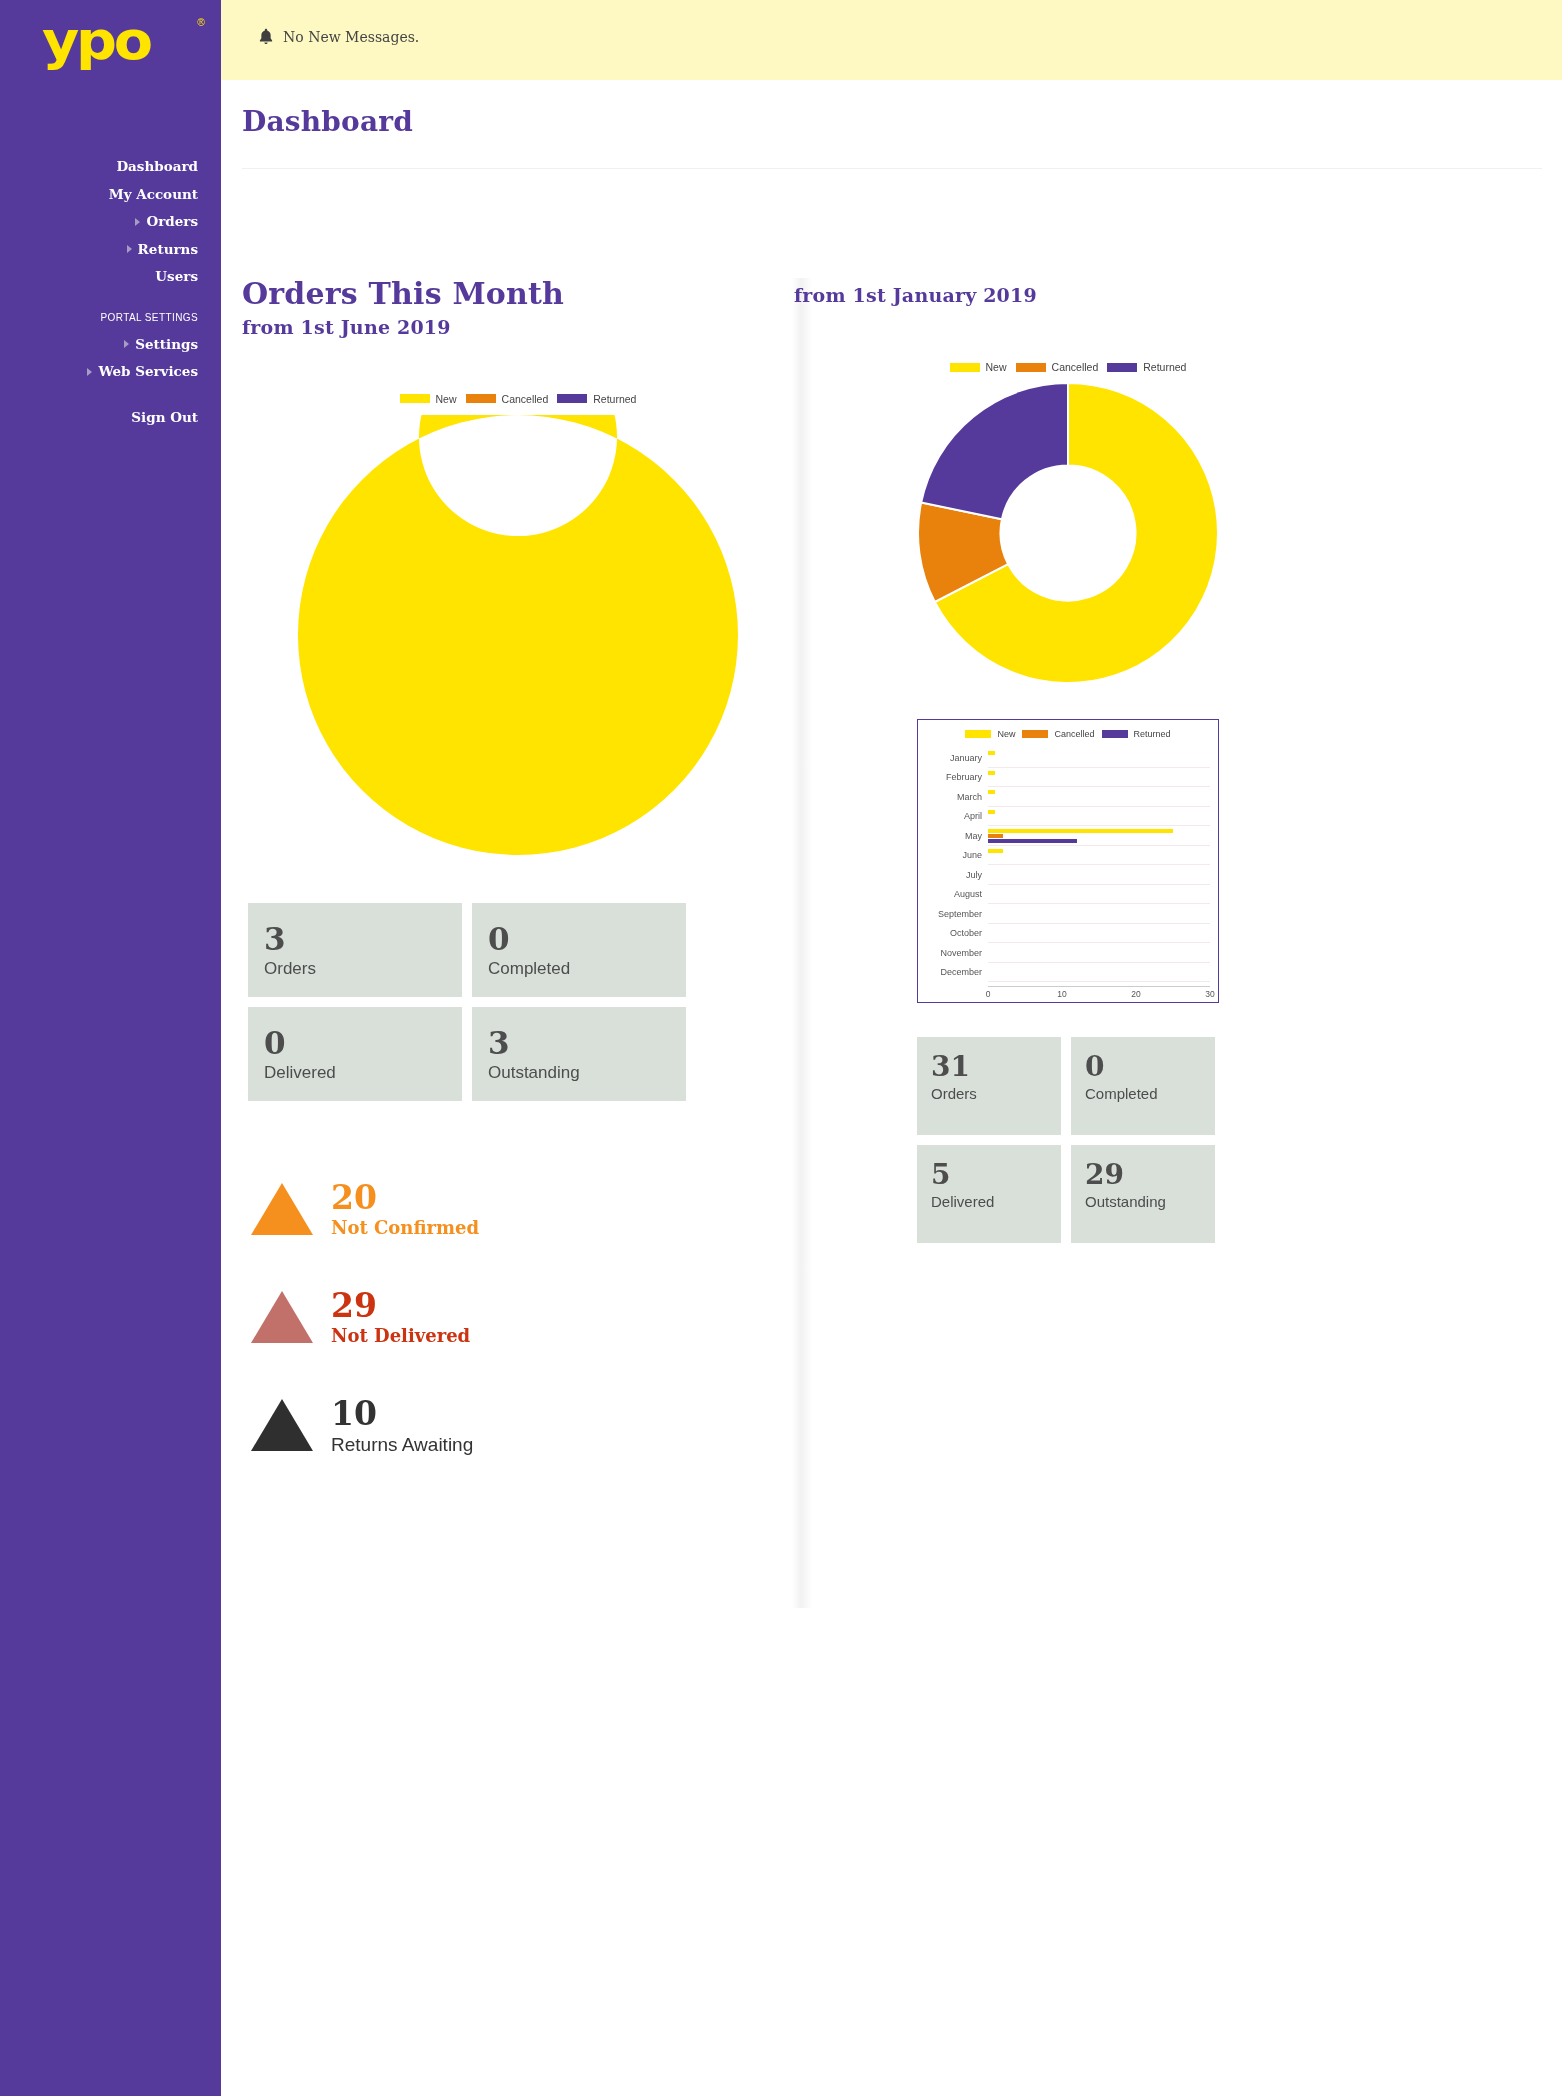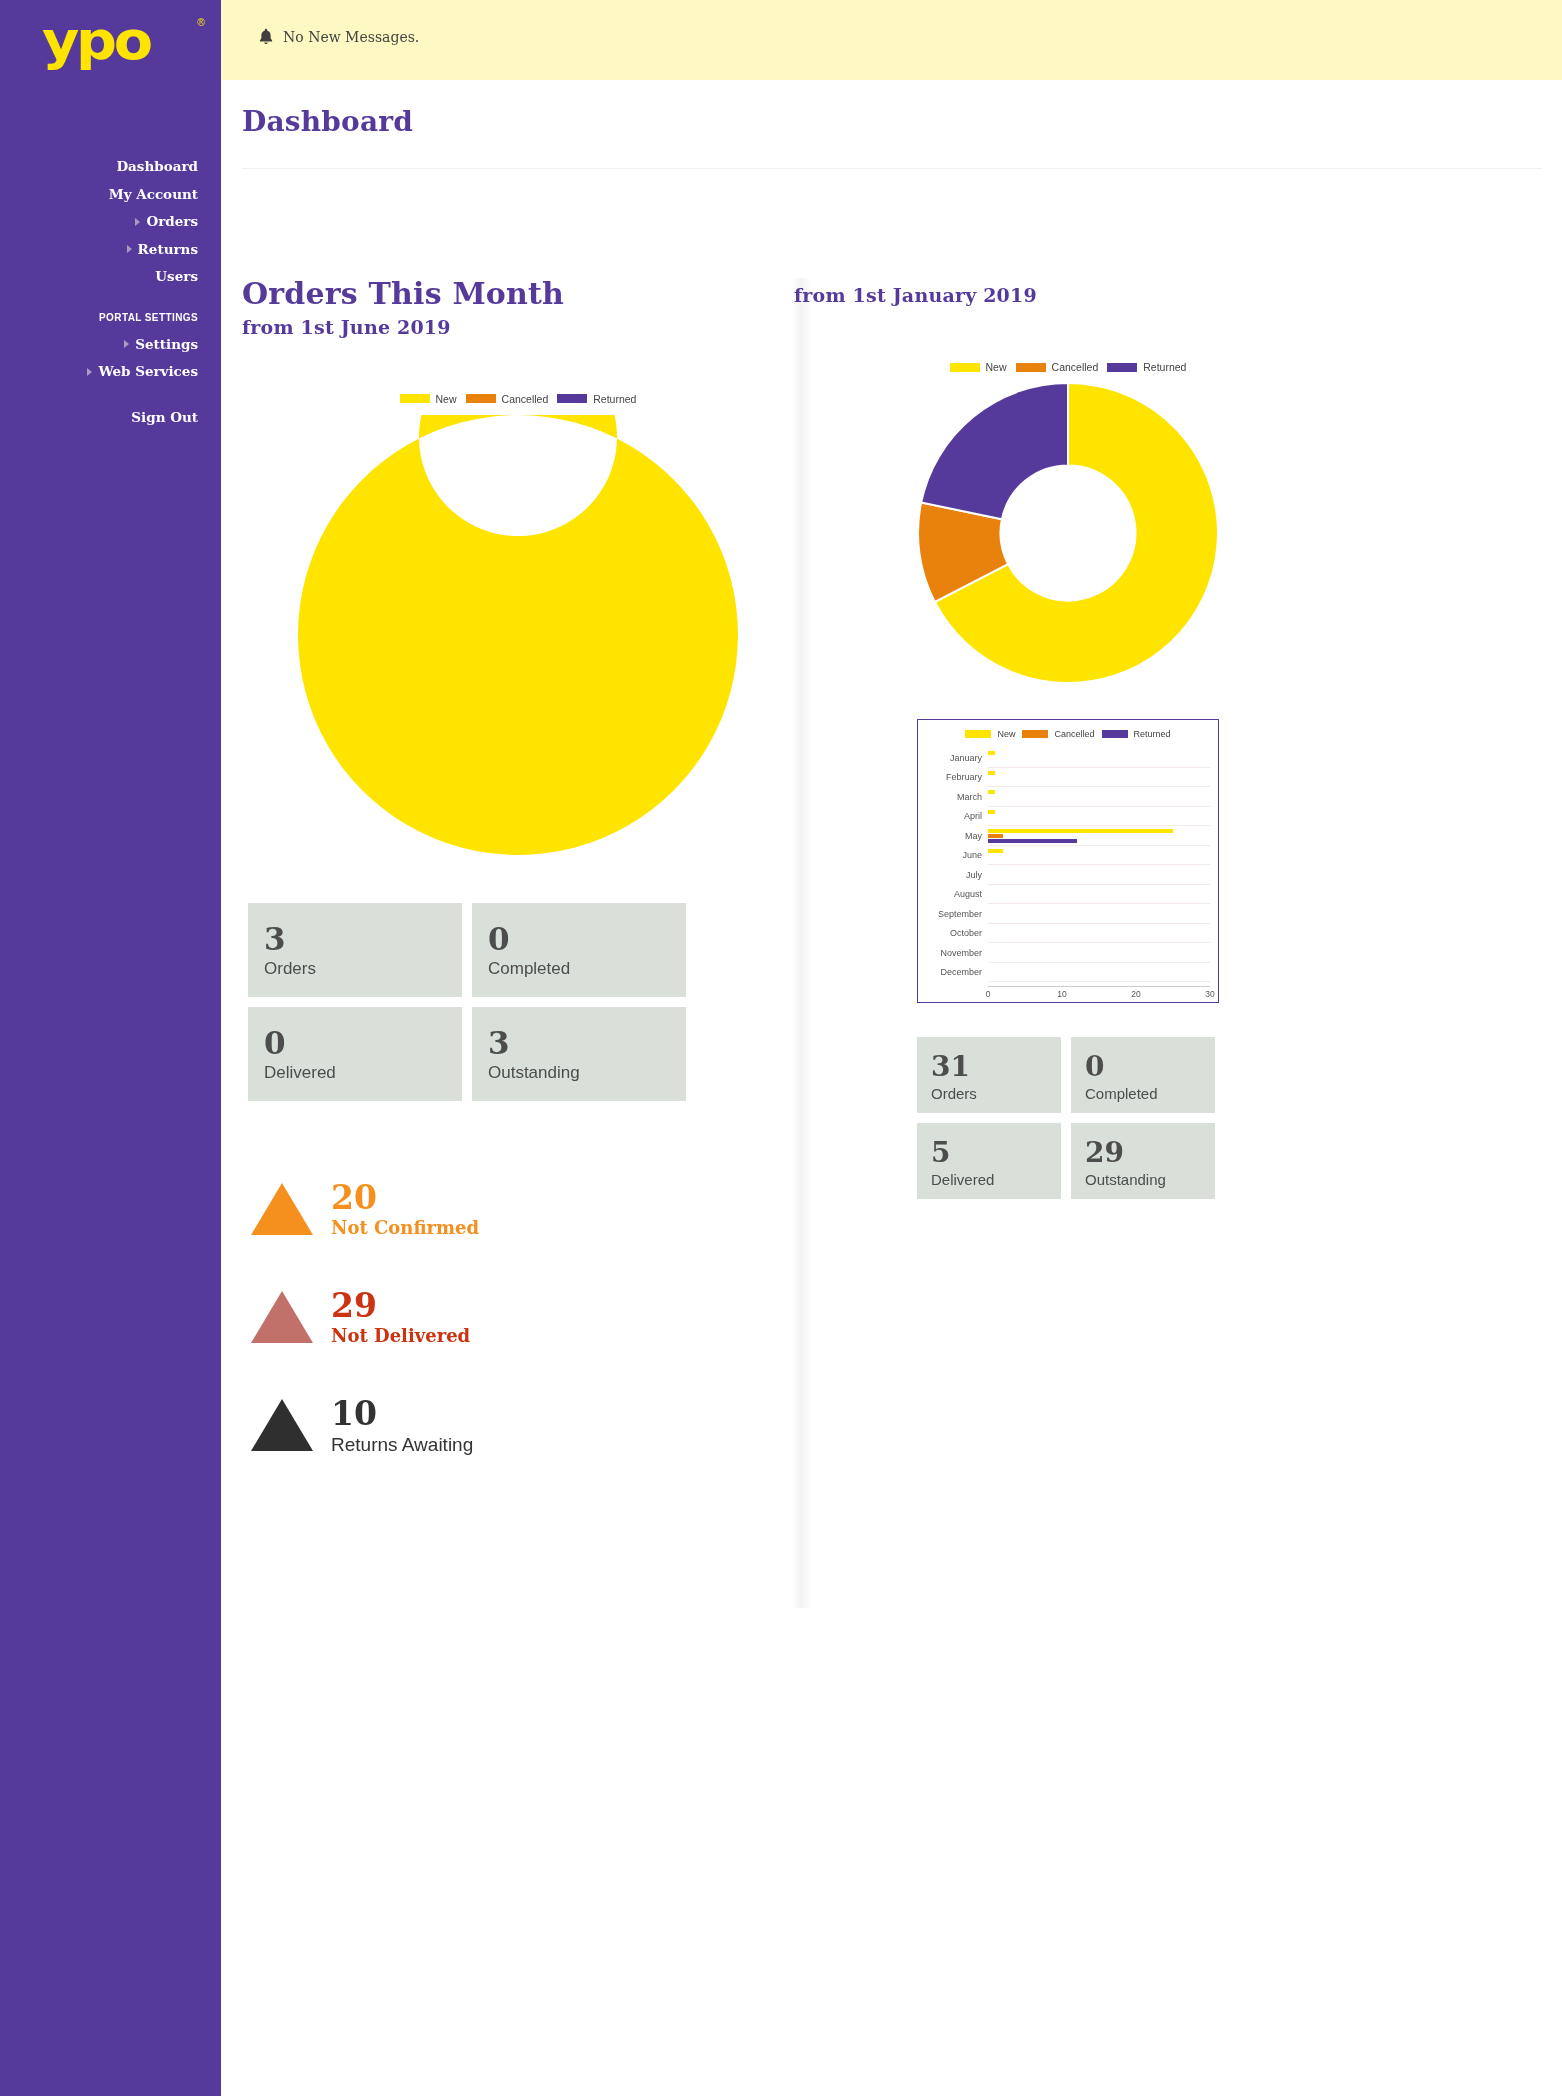--- a/index.html
+++ b/index.html
@@ -63,21 +63,21 @@
     position: relative;
     top: -1px;
   }
   .nav-group-label {
     text-align: right;
     padding-right: 23px;
     color: #ffffff;
     font-family: "Liberation Sans", sans-serif;
     font-size: 10px;
     letter-spacing: .4px;
-    font-weight: 700;
+    font-weight: 400;
     margin-top: 28px;
     margin-bottom: 15px;
   }
   .nav-signout { margin-top: 32px; }
 
   
   .topbar {
     position: absolute; left: 221px; top: 0;
     width: 1341px; height: 80px;
     background: #fef9c3;
@@ -194,21 +194,21 @@
   .tile-label {
     color: #4d4d4d;
     font-family: "Liberation Sans", sans-serif;
   }
 
   
   .tile-l { width: 214px; height: 94px; }
   .tile-l .tile-num { font-size: 31px; position: absolute; left: 16px; top: 21px; }
   .tile-l .tile-label { font-size: 17px; position: absolute; left: 16px; top: 56px; }
   
-  .tile-r { width: 144px; height: 76px; }
+  .tile-r { width: 144px; height: 98px; }
   .tile-r .tile-num { font-size: 28px; position: absolute; left: 14px; top: 16px; }
   .tile-r .tile-label { font-size: 15px; position: absolute; left: 14px; top: 48px; }
 
   
   .alerts { margin-top: 80px; }
   .alert-row {
     display: flex;
     align-items: center;
     gap: 18px;
     margin-bottom: 52px;

